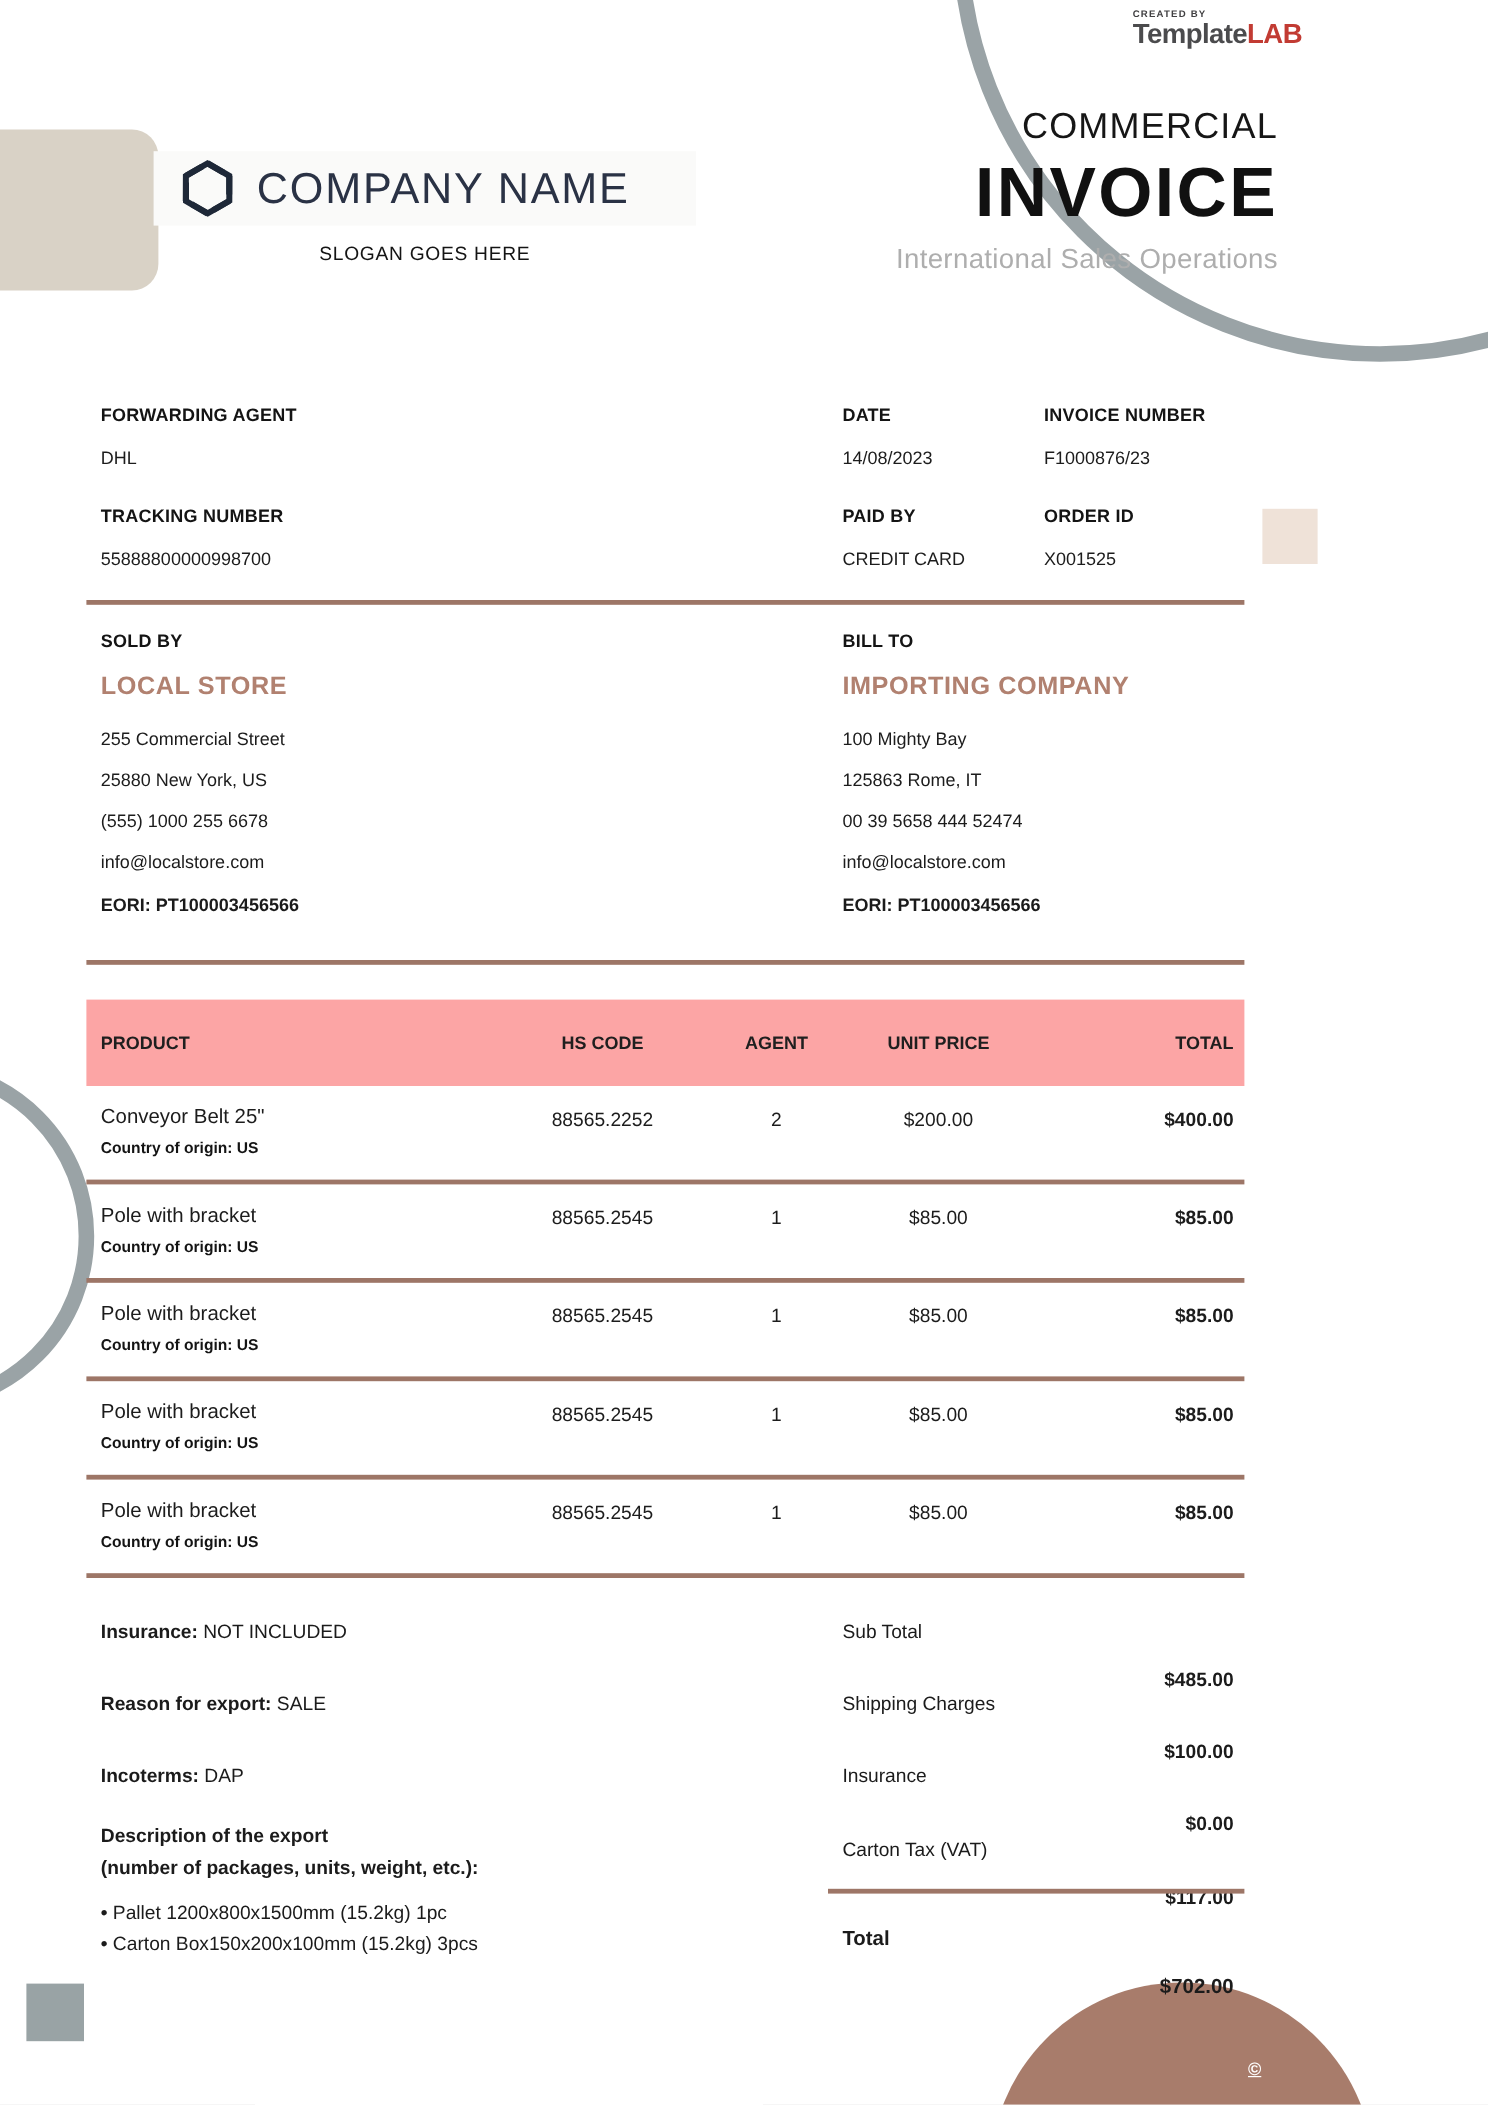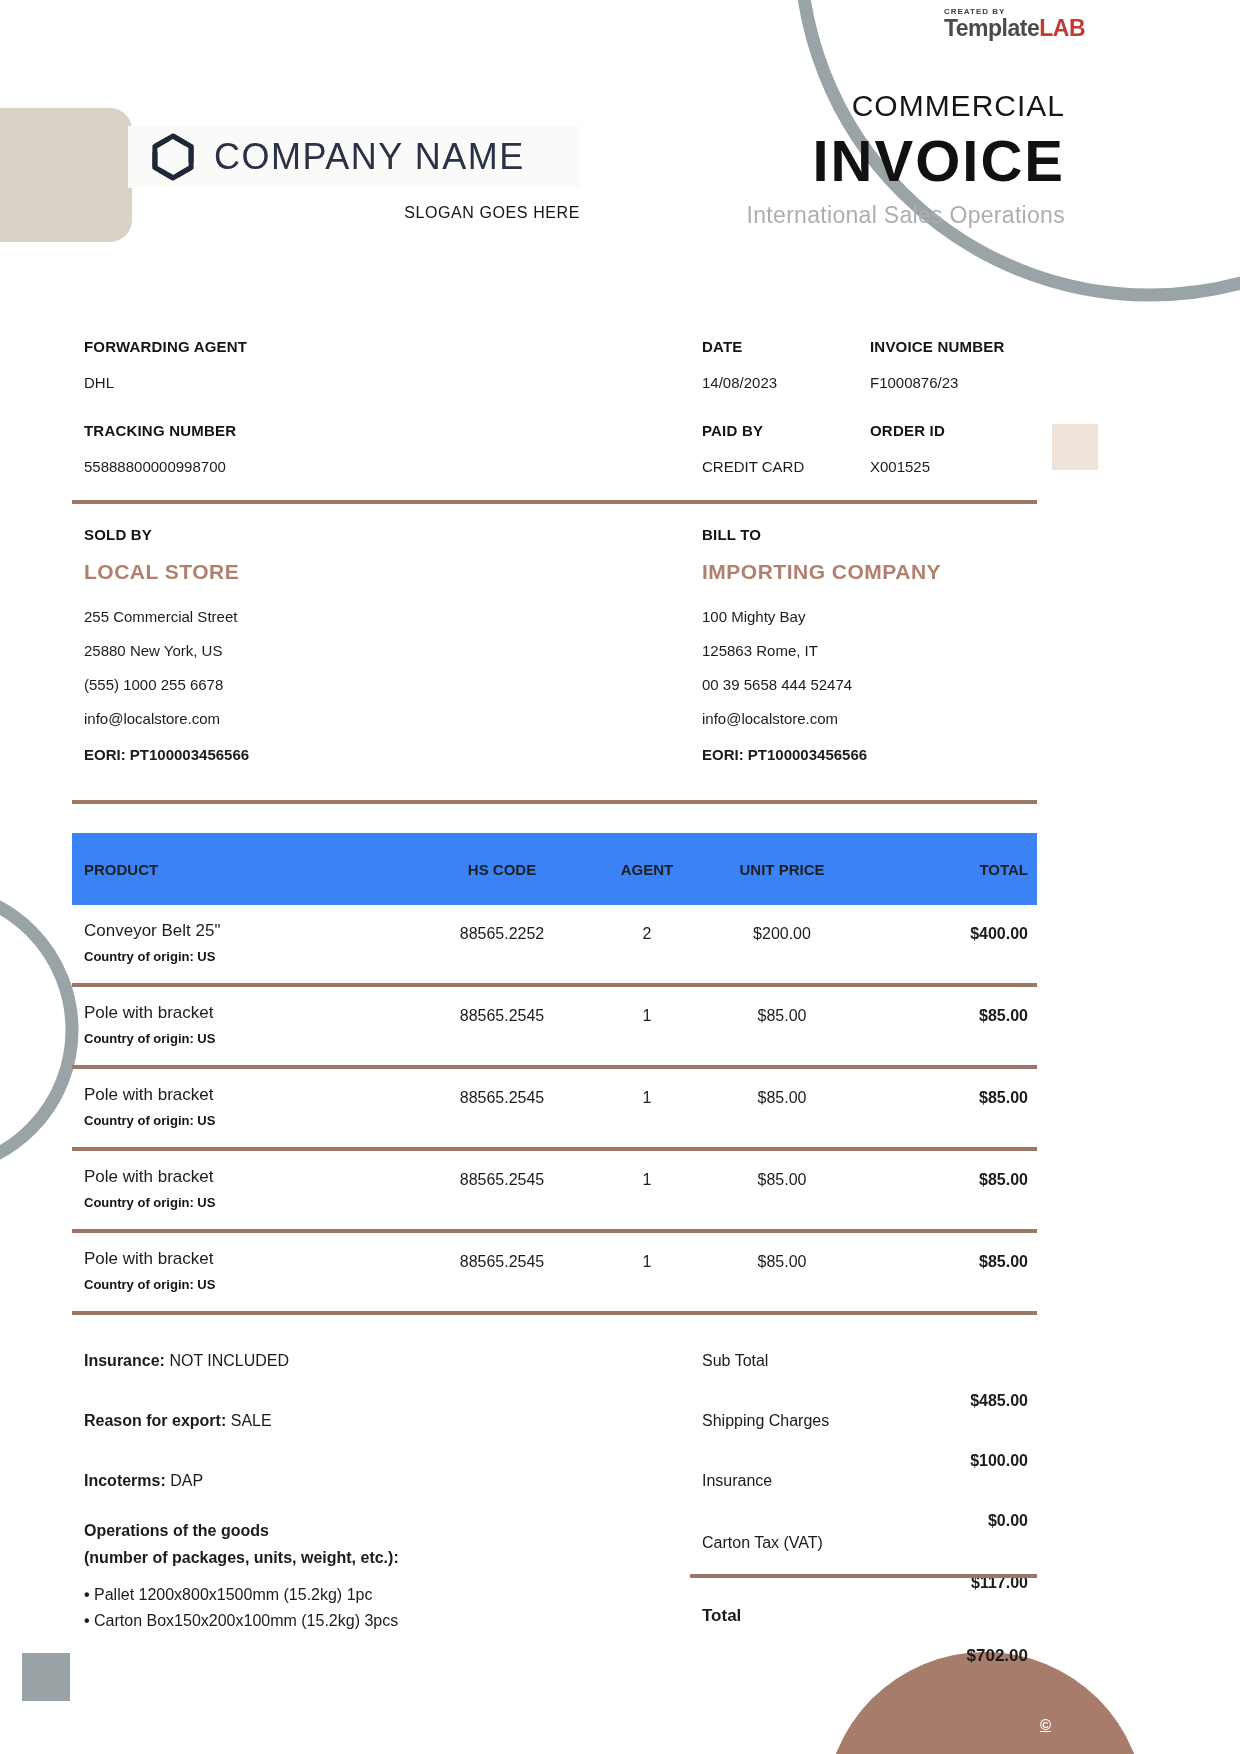--- a/index.html
+++ b/index.html
@@ -15,21 +15,21 @@
   .decor-svg{position:absolute;left:0;top:0;z-index:0;}
   .content{position:absolute;inset:0;z-index:1;}
 
   
   .beige-block{position:absolute;left:0;top:108px;width:132px;height:134px;
     background:#D9D2C6;border-radius:0 22px 22px 0;}
   .company-banner{position:absolute;left:128px;top:126px;width:452px;height:62px;
     background:#FAFAF9;display:flex;align-items:center;}
   .company-logo{margin-left:20px;flex:0 0 auto;}
   .company-name{margin-left:16px;font-size:36px;letter-spacing:1.5px;color:#2A3245;font-weight:400;white-space:nowrap;}
-  .slogan{position:absolute;left:128px;top:204px;width:452px;text-align:right;
+  .slogan{position:absolute;left:128px;top:204px;width:452px;text-align:center;
     font-size:16px;letter-spacing:.6px;color:#141414;}
 
   
   .brand{position:absolute;right:155px;top:8px;text-align:left;line-height:1;}
   .brand-eyebrow{font-size:8px;font-weight:700;letter-spacing:1px;color:#414042;display:block;margin-bottom:1px;}
   .brand-name{font-size:23px;font-weight:800;color:#4B4B4D;letter-spacing:-0.5px;}
   .brand-suffix{font-size:23px;font-weight:800;color:#C23B33;letter-spacing:-0.5px;}
   .doc-head{position:absolute;right:175px;top:57px;text-align:right;}
   .doc-type{font-size:30px;font-weight:400;letter-spacing:1px;color:#161616;margin-top:32px;}
   .doc-title{font-size:58px;font-weight:800;letter-spacing:2px;color:#111;margin-top:4px;}
@@ -39,21 +39,21 @@
   .lbl{position:absolute;font-size:15px;font-weight:700;color:#141414;letter-spacing:.2px;white-space:nowrap;}
   .val{position:absolute;font-size:15px;color:#1c1c1c;white-space:nowrap;}
   .tan-square{position:absolute;left:1052px;top:424px;width:46px;height:46px;background:#EFE2D8;}
 
   .divider{position:absolute;height:4px;background:#9D7667;}
 
   .party-name{position:absolute;font-size:21px;font-weight:700;color:#B18170;letter-spacing:.5px;white-space:nowrap;}
   .eori{position:absolute;font-size:15px;font-weight:700;white-space:nowrap;}
 
   
-  .thead{position:absolute;left:72px;top:833px;width:965px;height:72px;background:#3b82f6;}
+  .thead{position:absolute;left:72px;top:833px;width:965px;height:72px;background:#fca5a5;}
   .col{position:absolute;top:0;height:100%;display:flex;align-items:center;font-weight:700;font-size:15px;color:#1f1f1f;}
   .c-product{left:12px;width:330px;}
   .c-hs{left:340px;width:180px;justify-content:center;}
   .c-units{left:520px;width:110px;justify-content:center;}
   .c-price{left:630px;width:160px;justify-content:center;}
   .c-total{left:790px;width:166px;justify-content:flex-end;}
 
   .trow{position:absolute;left:72px;width:965px;height:78px;}
   .cell{position:absolute;top:0;height:58px;display:flex;align-items:center;font-size:16px;color:#1c1c1c;}
   .cell.hs{left:340px;width:180px;justify-content:center;}
@@ -218,21 +218,21 @@
 
     <div class="kv" style="left:84px;top:1352px;">
       <b>Insurance:</b>&nbsp;<span>NOT INCLUDED</span>
     </div>
     <div class="kv" style="left:84px;top:1412px;">
       <b>Reason for export:</b>&nbsp;<span>SALE</span>
     </div>
     <div class="kv" style="left:84px;top:1472px;">
       <b>Incoterms:</b>&nbsp;<span>DAP</span>
     </div>
-    <div class="desc-title" style="top:1522px;">Operations of the goods</div>
+    <div class="desc-title" style="top:1522px;">Description of the export</div>
     <div class="desc-title" style="top:1549px;">(number of packages, units, weight, etc.):</div>
     <div class="pkg-item" style="top:1586px;">Pallet 1200x800x1500mm (15.2kg) 1pc</div>
     <div class="pkg-item" style="top:1612px;">Carton Box150x200x100mm (15.2kg) 3pcs</div>
 
     <div class="sum-label" style="top:1352px;">Sub Total</div>
     <div class="sum-value" style="top:1352px;">$485.00</div>
     <div class="sum-label" style="top:1412px;">Shipping Charges</div>
     <div class="sum-value" style="top:1412px;">$100.00</div>
     <div class="sum-label" style="top:1472px;">Insurance</div>
     <div class="sum-value" style="top:1472px;">$0.00</div>

